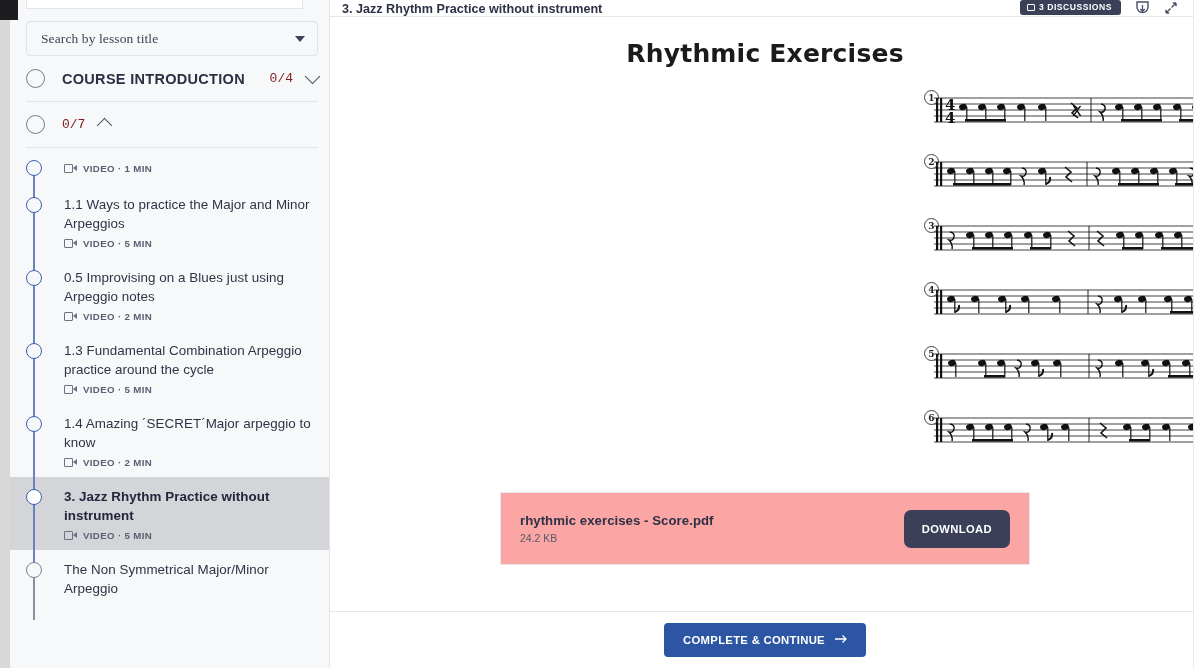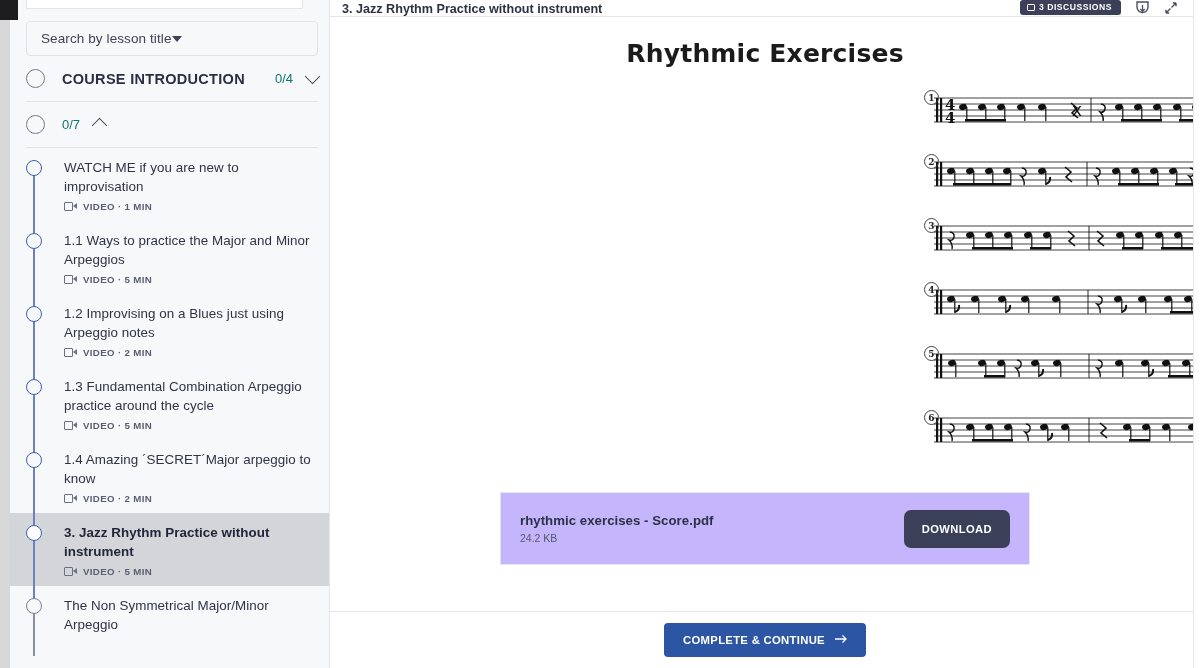--- a/index.html
+++ b/index.html
@@ -40,21 +40,23 @@
     border-right: 1px solid #e3e5e8;
   }
   .search-wrap { padding: 12px 13px 0 26px; }
   .search-box {
     height: 35px;
     border: 1px solid #e0e2e6;
     border-radius: 4px;
     background: #f7f8f9;
     display: flex; align-items: center;
     padding: 0 12px 0 14px;
+    justify-content: space-between;
     width: 292px;
+    font-family: Liberation Serif, serif;
   }
   .search-box .ph {
     font-size: 13.5px; color: #3f4356; letter-spacing: .1px;
   }
   .caret-down {
     width: 0; height: 0;
     border-left: 5px solid transparent;
     border-right: 5px solid transparent;
     border-top: 6px solid #3f4356;
   }
@@ -76,21 +78,21 @@
     border: 1.6px solid #757a8c;
     flex: 0 0 19px;
     margin-right: 17px;
   }
   .section-title {
     font-size: 14.5px; font-weight: bold; color: #2b2f42;
     flex: 1; letter-spacing: .1px;
   }
   .section-title.upper { letter-spacing: .3px; }
   .section-count {
-    font-size: 13px; color: #0f766e; margin-right: 14px;
+    font-size: 13px; color: #7f1d1d; margin-right: 14px; font-family: Liberation Mono, monospace;
   }
   .chev {
     width: 11px; height: 11px;
     border-right: 1.8px solid #4a4f63;
     border-bottom: 1.8px solid #4a4f63;
     transform: rotate(45deg);
     margin-bottom: 4px;
   }
   .chev.up { transform: rotate(-135deg); margin-bottom: -2px; }
 
@@ -213,21 +215,21 @@
     font-size: 9px; font-weight: bold;
     display: flex; align-items: center; justify-content: center;
     font-family: "DejaVu Serif", serif;
   }
   .staffsvg { display: block; }
 
   
   .attach-wrap { padding: 30px 0 0 0; display: flex; justify-content: center; }
   .attach {
     width: 530px; height: 73px;
-    background: #c4b5fd;
+    background: #fca5a5;
     border: 1px solid #e6e7ea;
     display: flex; align-items: center;
     padding: 0 19px 0 19px;
   }
   .attach .info { flex: 1; }
   .attach .fname {
     font-size: 13.2px; font-weight: bold; color: #2d3146; letter-spacing: .05px;
   }
   .attach .fsize {
     font-size: 10.5px; color: #555a6d; margin-top: 4px;
@@ -298,21 +300,20 @@
     </div>
 
     <div class="lessons">
 
       <div class="lesson blue">
         <div class="dotcol">
           <span class="dot"></span>
           <span class="vline blue"></span>
         </div>
         <div class="txt">
-          <div class="title">WATCH ME if you are new to improvisation</div>
           <div class="meta">
             <span class="vidicon">
                 <span class="body"></span>
                 <span class="lens"></span>
               </span>
             <span>VIDEO · 1 MIN</span>
           </div>
         </div>
       </div>
 
@@ -332,21 +333,21 @@
           </div>
         </div>
       </div>
 
       <div class="lesson blue">
         <div class="dotcol">
           <span class="dot"></span>
           <span class="vline blue"></span>
         </div>
         <div class="txt">
-          <div class="title">1.2 Improvising on a Blues just using Arpeggio notes</div>
+          <div class="title">0.5 Improvising on a Blues just using Arpeggio notes</div>
           <div class="meta">
             <span class="vidicon">
                 <span class="body"></span>
                 <span class="lens"></span>
               </span>
             <span>VIDEO · 2 MIN</span>
           </div>
         </div>
       </div>
 

